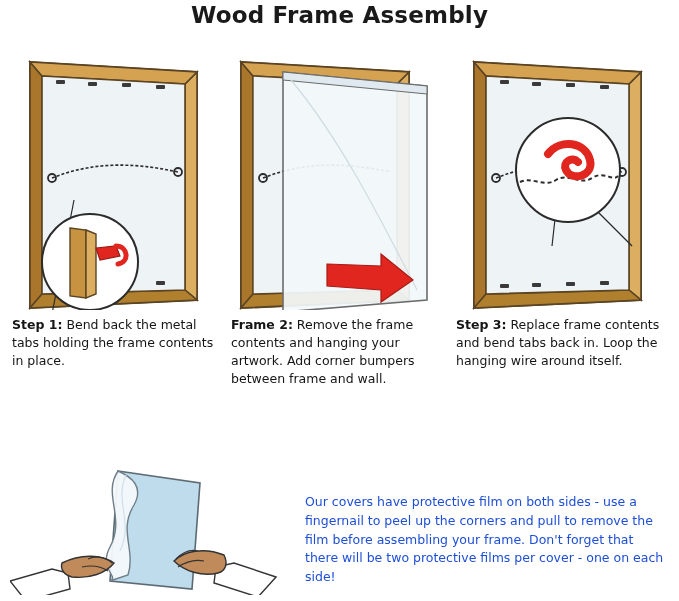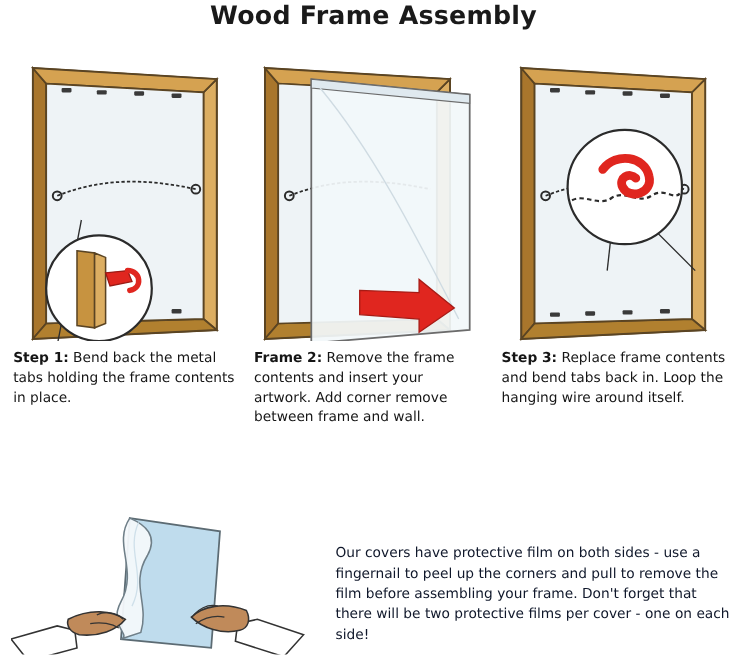--- a/index.html
+++ b/index.html
@@ -95,21 +95,21 @@
     height: 140px;
   }
 
   #acrylic-text {
     position: absolute;
     left: 305px;
     top: 38px;
     width: 360px;
     font-size: 12.5px;
     line-height: 1.5;
-    color: #0f172a;
+    color: #1d4ed8;
   }
 
   svg { display: block; }
 </style>
 </head>
 <body>
 
 <div class="page">
 
   <div id="title-wood" class="section-title">Wood Frame Assembly</div>
@@ -172,21 +172,21 @@
           <circle cx="32" cy="128" r="4" fill="none" stroke="#2b2b2b" stroke-width="1.8"></circle>
 
           <polygon points="52,22 196,36 196,250 52,262" fill="#f2f7fa" fill-opacity="0.93" stroke="#6b6b6b" stroke-width="1.6"></polygon>
           <polygon points="52,22 196,36 196,44 52,30" fill="#dfe9ef" stroke="#6b6b6b" stroke-width="1"></polygon>
           <path d="M60,30 C110,90 150,170 186,240" fill="none" stroke="#cfdbe2" stroke-width="1.2"></path>
 
           <path d="M96,214 L150,216 L150,204 L182,230 L150,252 L150,240 L96,236 Z" fill="#e0261f" stroke="#a81b15" stroke-width="1.2"></path>
         </svg>
       </div>
       <div class="caption">
-        <b>Frame 2:</b><span> Remove the frame contents and insert your artwork. Add corner remove between frame and wall.</span>
+        <b>Frame 2:</b><span> Remove the frame contents and hanging your artwork. Add corner bumpers between frame and wall.</span>
       </div>
     </div>
 
     <div class="step s3">
       <div class="figure">
         <svg width="200" height="260" viewBox="0 0 200 260">
           <polygon points="18,12 185,22 185,250 18,258" fill="#c79340" stroke="#5a4423" stroke-width="2"></polygon>
           <polygon points="18,12 30,26 30,244 18,258" fill="#a9762c" stroke="#5a4423" stroke-width="1.6"></polygon>
           <polygon points="185,22 173,34 173,240 185,250" fill="#dcae62" stroke="#5a4423" stroke-width="1.6"></polygon>
           <polygon points="18,12 185,22 173,34 30,26" fill="#d5a251" stroke="#5a4423" stroke-width="1.6"></polygon>

